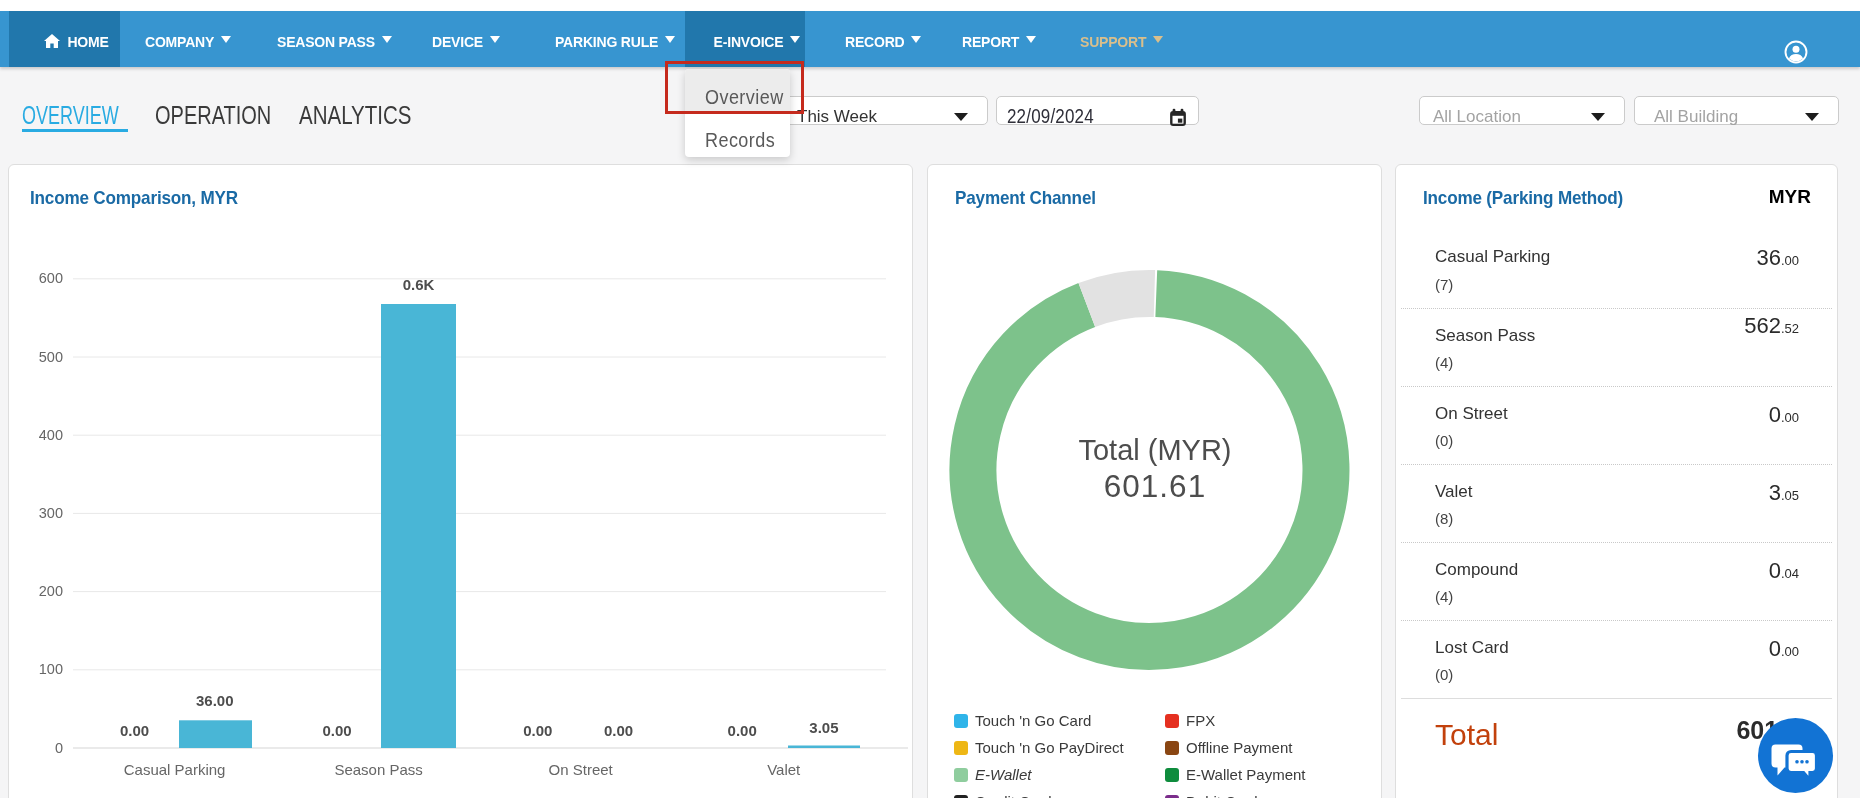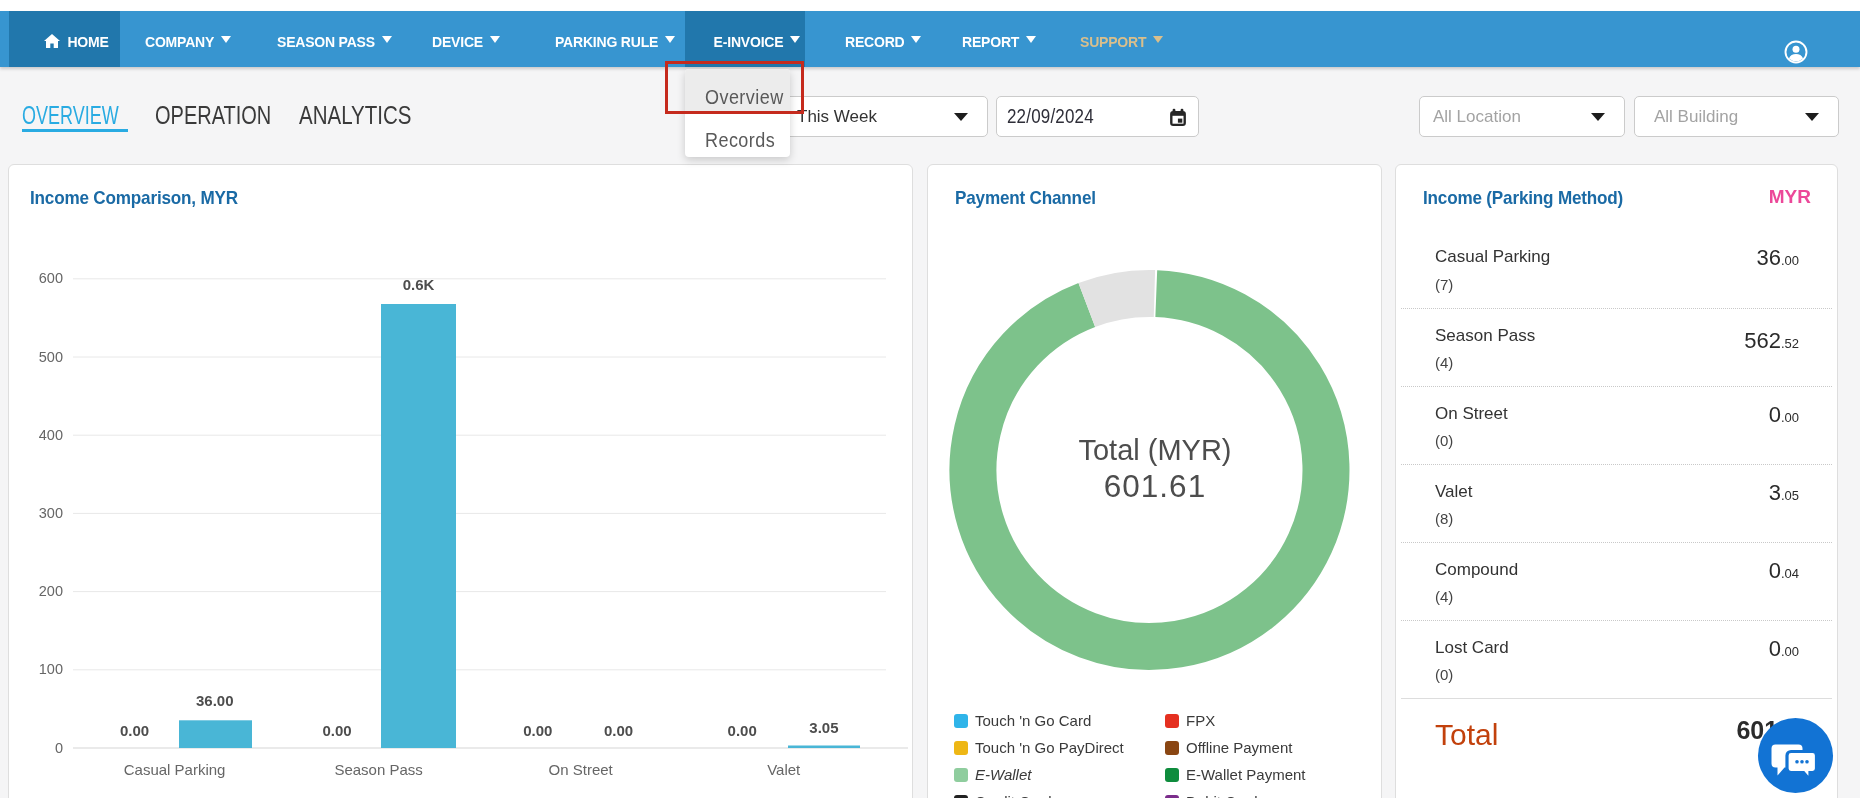--- a/index.html
+++ b/index.html
@@ -12,21 +12,21 @@
 .nactive { background:#2177ac;padding-left:24px; }
 .caret { display:inline-block; width:0; height:0; border:5.5px solid transparent; border-top:7px solid #fff; margin-left:7px; vertical-align:-1px; }
 .caret.gold { border-top-color:#d9bf8c; }
 
 #content { position:absolute; left:0; top:67px; width:1860px; height:731px; background:#f5f5f6; }
 
 .tab { position:absolute; top:101px; font-size:25px; color:#3a3a3a; transform-origin:0 50%; white-space:nowrap; }
 #tab1 { color:#29abe2; }
 #tabline { position:absolute; left:22px; top:129px; width:106px; height:3px; background:#29abe2; }
 
-.fbox { position:absolute; top:96px; height:41px; background:#fff; border:1px solid #cbcbcb; border-radius:5px; line-height:39px; font-size:17px; color:#333; }
+.fbox { position:absolute; top:96px; height:29px; background:#fff; border:1px solid #cbcbcb; border-radius:5px; line-height:39px; font-size:17px; color:#333; }
 .dtxt { position:absolute; top:0; font-size:20px; transform:scaleX(.85); transform-origin:0 50%; letter-spacing:.2px; color:#2e2e38; }
 .fbox .txt { position:absolute; left:17px; top:0; }
 .gray { color:#a3a3a3; }
 .selcaret { position:absolute; right:19px; top:16px; width:0; height:0; border:7px solid transparent; border-top:8px solid #1d1d1d; }
 .calicon { position:absolute; right:11px; top:11px; }
 
 .card { position:absolute; top:164px; height:700px; background:#fff; border:1px solid #dedede; border-radius:6px; }
 .ctitle { position:absolute; left:21px; top:22px; font-size:19px; font-weight:bold; color:#1a6aa5; letter-spacing:-.2px; transform:scaleX(.9); transform-origin:0 50%; white-space:nowrap; }
 
 #ddown { position:absolute; left:685px; top:69px; width:105px; height:88px; background:#fff; border-radius:4px; box-shadow:0 3px 8px rgba(0,0,0,0.18); z-index:40; }
@@ -170,30 +170,30 @@
     <div class="lg" style="left:237px; top:603px; background:#0e8c3d;"></div>
       <div class="lgt" style="left:258px; top:601px;">E-Wallet Payment</div>
     <div class="lg" style="left:26px; top:630px; background:#222;"></div>
       <div class="lgt" style="left:47px; top:628px;">Credit Card</div>
     <div class="lg" style="left:237px; top:630px; background:#7b2d8b;"></div>
       <div class="lgt" style="left:258px; top:628px;">Debit Card</div>
   </div>
 
   <div class="card" style="left:1395px; width:443px;">
     <div class="ctitle" style="left:27px;">Income (Parking Method)</div>
-    <div class="abs" style="right:26px; top:21px; font-size:19px; font-weight:bold; color:#ec4899;">MYR</div>
+    <div class="abs" style="right:26px; top:21px; font-size:19px; font-weight:bold; color:#000000;">MYR</div>
 
     <div class="r3name" style="top:82px;">Casual Parking</div>
     <div class="r3cnt" style="top:111px;">(7)</div>
     <div class="r3val" style="top:80px;">36<small>.00</small></div>
     <div class="r3sep" style="top:143px;"></div>
 
     <div class="r3name" style="top:161px;">Season Pass</div>
     <div class="r3cnt" style="top:189px;">(4)</div>
-    <div class="r3val" style="top:163px;">562<small>.52</small></div>
+    <div class="r3val" style="top:148px;">562<small>.52</small></div>
     <div class="r3sep" style="top:221px;"></div>
 
     <div class="r3name" style="top:239px;">On Street</div>
     <div class="r3cnt" style="top:267px;">(0)</div>
     <div class="r3val" style="top:237px;">0<small>.00</small></div>
     <div class="r3sep" style="top:299px;"></div>
 
     <div class="r3name" style="top:317px;">Valet</div>
     <div class="r3cnt" style="top:345px;">(8)</div>
     <div class="r3val" style="top:315px;">3<small>.05</small></div>

